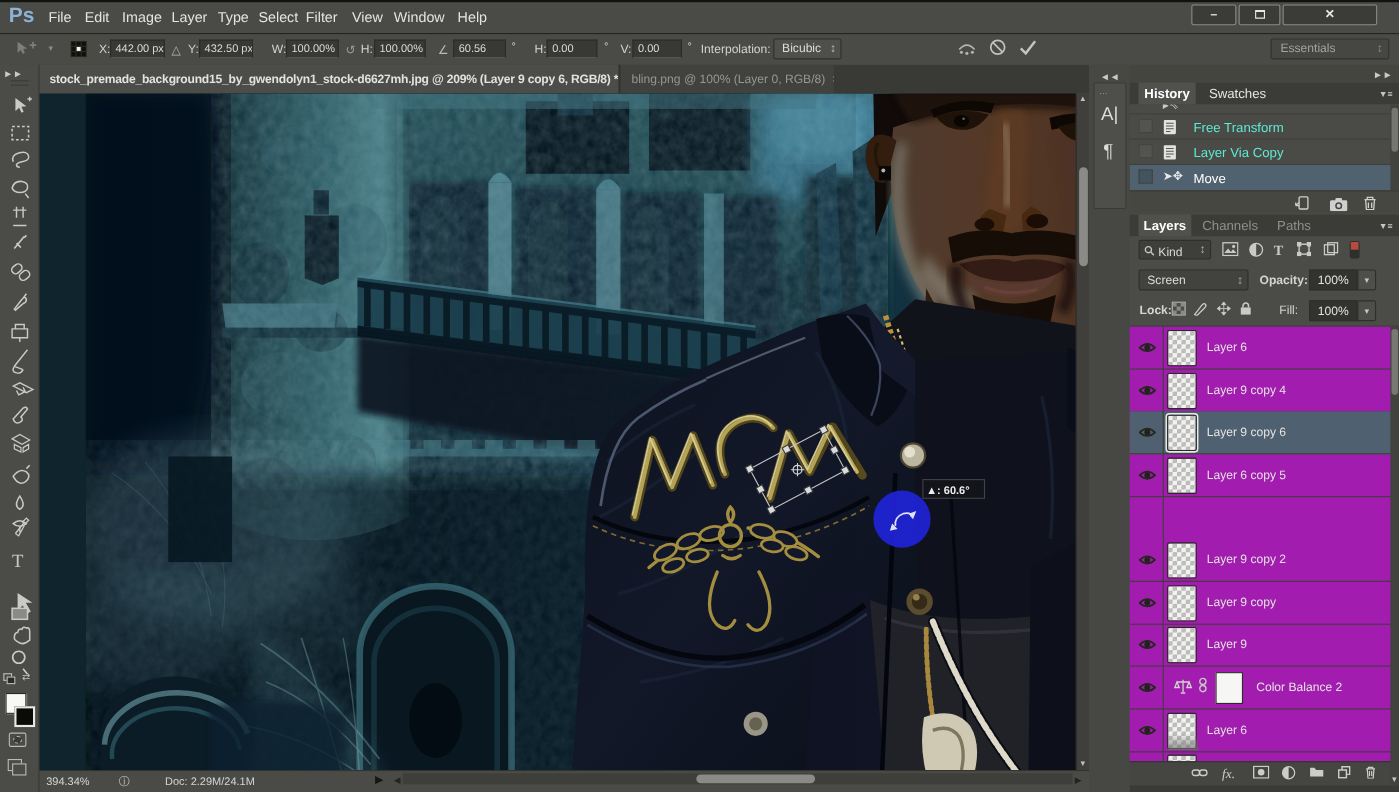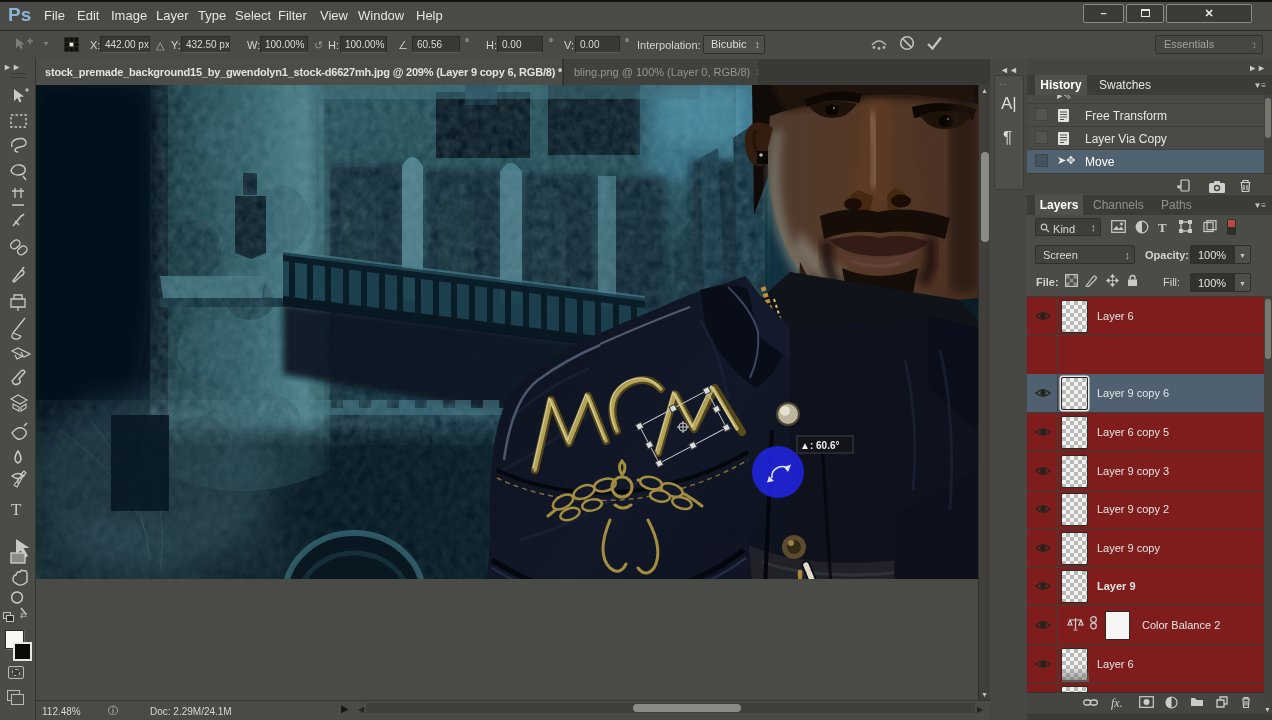--- a/index.html
+++ b/index.html
@@ -31,35 +31,35 @@
 #toolbar{left:0;top:59px;width:36px;height:661px;background:#4b4c48;border-right:1px solid #33342f;}
 
 
 #tabbar{left:36px;top:59px;width:954px;height:26px;background:#393a36;}
 #tab1{left:36px;top:59px;width:526px;height:26px;background:#4c4d49;color:#e2e2e0;font-size:11px;font-weight:bold;letter-spacing:-0.2px;
   line-height:26px;padding-left:9px;white-space:nowrap;overflow:hidden;}
 #tab2{left:563px;top:59px;width:195px;height:26px;background:#41423e;color:#969694;font-size:11px;
   line-height:26px;padding-left:10px;white-space:nowrap;border-left:1px solid #2e2f2b;overflow:hidden;}
 
 
-#canvas{left:36px;top:85px;width:942px;height:494px;background:#10242e;overflow:hidden;}
+#canvas{left:36px;top:85px;width:942px;height:615px;background:#10242e;overflow:hidden;padding-left:42px;}
 #vscroll{left:978px;top:85px;width:12px;height:615px;background:#403f3b;border-left:1px solid #2e2f2b;}
 #vthumb{position:absolute;left:2px;top:67px;width:8px;height:90px;background:#8a8b86;border-radius:4px;}
 
 
 #statusbar{left:36px;top:700px;width:954px;height:20px;background:#4a4b47;border-top:1px solid #33342f;}
 #hscrolltrack{position:absolute;left:330px;top:2px;width:609px;height:10px;background:#3e3f3a;}
 #hthumb{position:absolute;left:267px;top:1px;width:108px;height:8px;background:#8a8b86;border-radius:4px;}
 
 
 #iconcol{left:990px;top:59px;width:37px;height:661px;background:#474843;}
 #panels{left:1027px;top:59px;width:245px;height:661px;background:#4b4c48;}
 .hcheck{position:absolute;left:8px;top:4px;width:13px;height:13px;background:#53544f;border:1px solid #43443f;}
 .hicon{position:absolute;left:30px;top:4px;color:#d8d8d6;font-size:11px;}
-.htext{position:absolute;left:58px;top:5px;color:#e5e5e5;font-size:12px;}
+.htext{position:absolute;left:58px;top:5px;color:#5eead4;font-size:12px;}
 .fico{position:absolute;top:5px;color:#cacac8;font-size:13px;}
 .lico{position:absolute;top:5px;color:#cacac8;font-size:12px;}
 .bico{position:absolute;top:3px;color:#ceccca;font-size:12px;}
 .lrow{position:absolute;left:0;width:245px;height:39px;border-bottom:1px solid #3e3f3a;}
 .leye{position:absolute;left:8px;top:14px;width:16px;height:10px;}
 .lthumb{position:absolute;left:34px;top:3px;width:27px;height:33px;border:1px solid #2a2b27;border-radius:2px;
   background-image:linear-gradient(45deg,#b8b8b6 25%,transparent 25%,transparent 75%,#b8b8b6 75%),linear-gradient(45deg,#b8b8b6 25%,#f2f2f0 25%,#f2f2f0 75%,#b8b8b6 75%);
   background-size:8px 8px;background-position:0 0,4px 4px;}
 .lname{position:absolute;left:70px;top:13px;color:#e4e4e2;font-size:11px;}
 </style>
@@ -567,21 +567,21 @@
  <rect x="36" y="85" width="700" height="615" fill="#081721" opacity="0.10"></rect>
 </g>
 </svg></div>
   <div id="vscroll" class="abs">
       <span style="position:absolute;left:2px;top:2px;color:#c0c0be;font-size:7px;">▲</span>
       <div id="vthumb"></div>
       <span style="position:absolute;left:2px;bottom:2px;color:#c0c0be;font-size:7px;">▼</span>
     </div>
 
   <div id="statusbar" class="abs">
-    <span style="position:absolute;left:6px;top:5px;font-size:10px;color:#d6d6d4;">112.48%</span>
+    <span style="position:absolute;left:6px;top:5px;font-size:10px;color:#d6d6d4;">394.34%</span>
     <span style="position:absolute;left:72px;top:3px;font-size:10px;color:#cccccc;">ⓘ</span>
     <span style="position:absolute;left:114px;top:5px;font-size:10px;color:#d6d6d4;">Doc: 2.29M/24.1M</span>
     <span style="position:absolute;left:305px;top:2px;font-size:10px;color:#16170f;">▶</span>
     <span style="position:absolute;left:322px;top:4px;font-size:8px;color:#23241f;">◀</span>
     <div id="hscrolltrack">
         <div id="hthumb"></div>
       </div>
       <span style="position:absolute;left:941px;top:4px;font-size:8px;color:#23241f;">▶</span>
   </div>
 
@@ -700,21 +700,21 @@
           <span style="position:absolute;left:1px;top:1px;width:7px;height:7px;background:#b64b40;"></span>
         </span>
     </div>
     <div style="position:absolute;left:0;top:182px;width:245px;height:28px;background:#4b4c48;">
       <div style="position:absolute;left:8px;top:4px;width:100px;height:19px;background:#42433e;border:1px solid #2e2f2b;border-radius:2px;color:#dcdcda;font-size:11px;line-height:18px;padding-left:7px;">Screen<span style="float:right;margin-right:4px;color:#aaa;">↕</span></div>
       <span style="position:absolute;left:118px;top:8px;color:#d4d4d2;font-size:11px;font-weight:bold;">Opacity:</span>
       <div style="position:absolute;left:163px;top:4px;width:44px;height:19px;background:#32332e;border:1px solid #2e2f2b;color:#e2e2e0;font-size:11px;line-height:18px;padding-left:7px;">100%</div>
       <div style="position:absolute;left:207px;top:4px;width:17px;height:19px;background:#4e4f4a;border:1px solid #2e2f2b;border-radius:0 2px 2px 0;color:#c6c6c4;font-size:7px;text-align:center;line-height:19px;">▼</div>
     </div>
     <div style="position:absolute;left:0;top:210px;width:245px;height:28px;background:#4b4c48;border-bottom:1px solid #3a3b36;">
-      <span style="position:absolute;left:9px;top:7px;color:#d4d4d2;font-size:11px;font-weight:bold;">File:</span>
+      <span style="position:absolute;left:9px;top:7px;color:#d4d4d2;font-size:11px;font-weight:bold;">Lock:</span>
       <span class="lico" style="left:38px;"><svg width="13" height="13" viewBox="0 0 13 13">
             <rect x="0.6" y="0.6" width="11.8" height="11.8" fill="none" stroke="#cacac8" stroke-width="1.1"></rect>
             <g fill="#8a8b86">
               <rect x="1" y="1" width="3.7" height="3.7"></rect>
               <rect x="8.3" y="1" width="3.7" height="3.7"></rect>
               <rect x="4.7" y="4.7" width="3.7" height="3.7"></rect>
               <rect x="1" y="8.3" width="3.7" height="3.7"></rect>
               <rect x="8.3" y="8.3" width="3.7" height="3.7"></rect>
             </g>
           </svg></span>
@@ -725,77 +725,77 @@
             <path d="M6.5 0.5 v12 M0.5 6.5 h12 M6.5 0.5 l-2 2.5 h4z M6.5 12.5 l-2 -2.5 h4z M0.5 6.5 l2.5 -2 v4z M12.5 6.5 l-2.5 -2 v4z" fill="#cacac8" stroke="#cacac8" stroke-width="0.8"></path>
           </svg></span>
       <span class="lico" style="left:100px;"><svg width="11" height="13" viewBox="0 0 11 13">
             <rect x="1" y="5.5" width="9" height="6.5" fill="#cacac8"></rect>
             <path d="M3 5.5 v-1.5 a2.5 2.5 0 0 1 5 0 v1.5" fill="none" stroke="#cacac8" stroke-width="1.4"></path>
           </svg></span>
       <span style="position:absolute;left:136px;top:7px;color:#d4d4d2;font-size:11px;font-weight:normal;">Fill:</span>
       <div style="position:absolute;left:163px;top:4px;width:44px;height:19px;background:#32332e;border:1px solid #2e2f2b;color:#e2e2e0;font-size:11px;line-height:18px;padding-left:7px;">100%</div>
       <div style="position:absolute;left:207px;top:4px;width:17px;height:19px;background:#4e4f4a;border:1px solid #2e2f2b;border-radius:0 2px 2px 0;color:#c6c6c4;font-size:7px;text-align:center;line-height:19px;">▼</div>
     </div>
-    <div id="layerlist" style="position:absolute;left:0;top:238px;width:245px;height:395px;background:#7f1d1d;overflow:hidden;">
+    <div id="layerlist" style="position:absolute;left:0;top:238px;width:245px;height:395px;background:#a21caf;overflow:hidden;">
         <div style="position:absolute;left:30px;top:0;width:1px;height:395px;background:#3e3f3a;z-index:5;"></div>
       <div class="lrow" style="top:0px;">
       <svg class="leye" viewBox="0 0 16 10">
             <path d="M1 5 Q8 -1.5 15 5 Q8 11.5 1 5Z" fill="none" stroke="#26271f" stroke-width="1.6"></path>
             <circle cx="8" cy="5" r="2.7" fill="#21221c"></circle>
           </svg>
       <div class="lthumb" style="">
       </div>
       <span class="lname">Layer 6</span>
       </div>
+      <div class="lrow" style="top:39px;">
+      <svg class="leye" viewBox="0 0 16 10">
+            <path d="M1 5 Q8 -1.5 15 5 Q8 11.5 1 5Z" fill="none" stroke="#26271f" stroke-width="1.6"></path>
+            <circle cx="8" cy="5" r="2.7" fill="#21221c"></circle>
+          </svg>
+      <div class="lthumb" style="">
+      </div>
+      <span class="lname">Layer 9 copy 4</span>
+      </div>
       <div class="lrow" style="top:77px;background:#4f6170;">
       <svg class="leye" viewBox="0 0 16 10">
             <path d="M1 5 Q8 -1.5 15 5 Q8 11.5 1 5Z" fill="none" stroke="#26271f" stroke-width="1.6"></path>
             <circle cx="8" cy="5" r="2.7" fill="#21221c"></circle>
           </svg>
       <div class="lthumb" style="box-shadow:0 0 0 1.5px #e8e8e6;">
       </div>
       <span class="lname">Layer 9 copy 6</span>
       </div>
       <div class="lrow" style="top:116px;">
       <svg class="leye" viewBox="0 0 16 10">
             <path d="M1 5 Q8 -1.5 15 5 Q8 11.5 1 5Z" fill="none" stroke="#26271f" stroke-width="1.6"></path>
             <circle cx="8" cy="5" r="2.7" fill="#21221c"></circle>
           </svg>
       <div class="lthumb" style="">
       </div>
       <span class="lname">Layer 6 copy 5</span>
       </div>
-      <div class="lrow" style="top:155px;">
-      <svg class="leye" viewBox="0 0 16 10">
-            <path d="M1 5 Q8 -1.5 15 5 Q8 11.5 1 5Z" fill="none" stroke="#26271f" stroke-width="1.6"></path>
-            <circle cx="8" cy="5" r="2.7" fill="#21221c"></circle>
-          </svg>
-      <div class="lthumb" style="">
-      </div>
-      <span class="lname">Layer 9 copy 3</span>
-      </div>
       <div class="lrow" style="top:193px;">
       <svg class="leye" viewBox="0 0 16 10">
             <path d="M1 5 Q8 -1.5 15 5 Q8 11.5 1 5Z" fill="none" stroke="#26271f" stroke-width="1.6"></path>
             <circle cx="8" cy="5" r="2.7" fill="#21221c"></circle>
           </svg>
       <div class="lthumb" style="">
       </div>
       <span class="lname">Layer 9 copy 2</span>
       </div>
       <div class="lrow" style="top:232px;">
       <svg class="leye" viewBox="0 0 16 10">
             <path d="M1 5 Q8 -1.5 15 5 Q8 11.5 1 5Z" fill="none" stroke="#26271f" stroke-width="1.6"></path>
             <circle cx="8" cy="5" r="2.7" fill="#21221c"></circle>
           </svg>
       <div class="lthumb" style="">
       </div>
       <span class="lname">Layer 9 copy</span>
       </div>
-      <div class="lrow" style="top:270px;font-weight:bold;">
+      <div class="lrow" style="top:270px;">
       <svg class="leye" viewBox="0 0 16 10">
             <path d="M1 5 Q8 -1.5 15 5 Q8 11.5 1 5Z" fill="none" stroke="#26271f" stroke-width="1.6"></path>
             <circle cx="8" cy="5" r="2.7" fill="#21221c"></circle>
           </svg>
       <div class="lthumb" style="">
       </div>
       <span class="lname">Layer 9</span>
       </div>
       <div class="lrow" style="top:309px;">
       <svg class="leye" viewBox="0 0 16 10">

